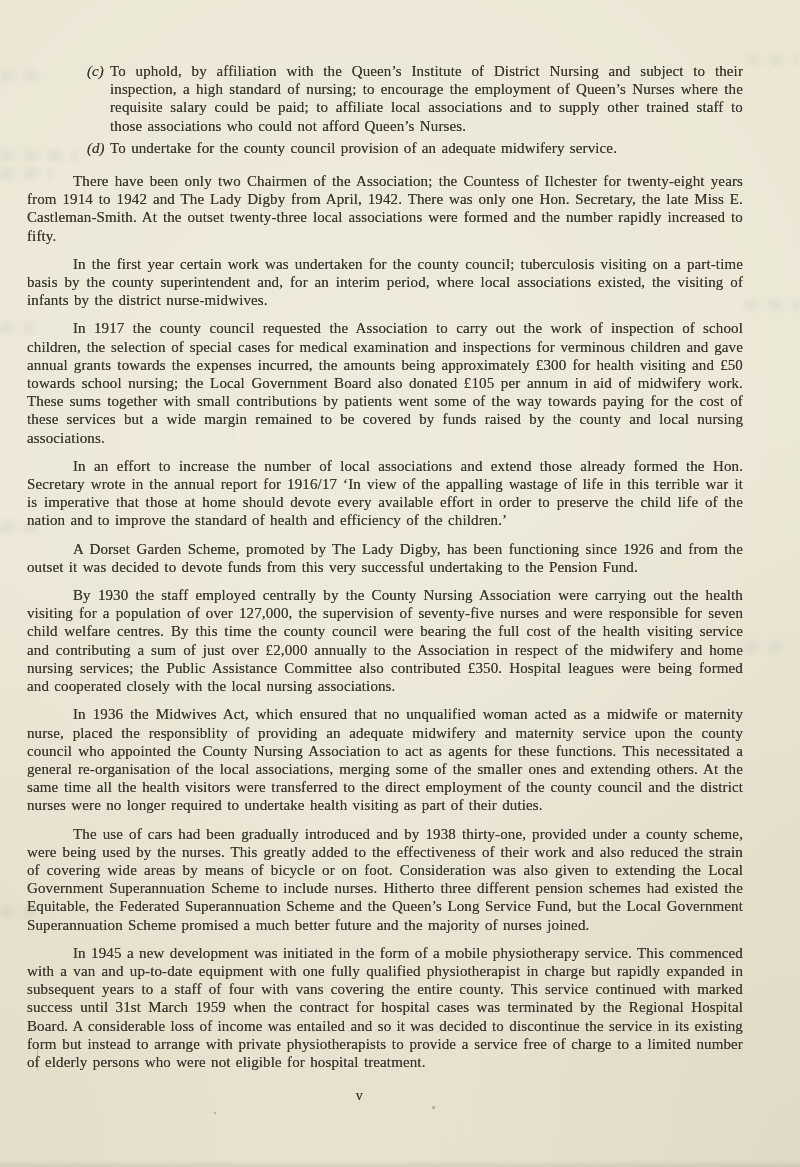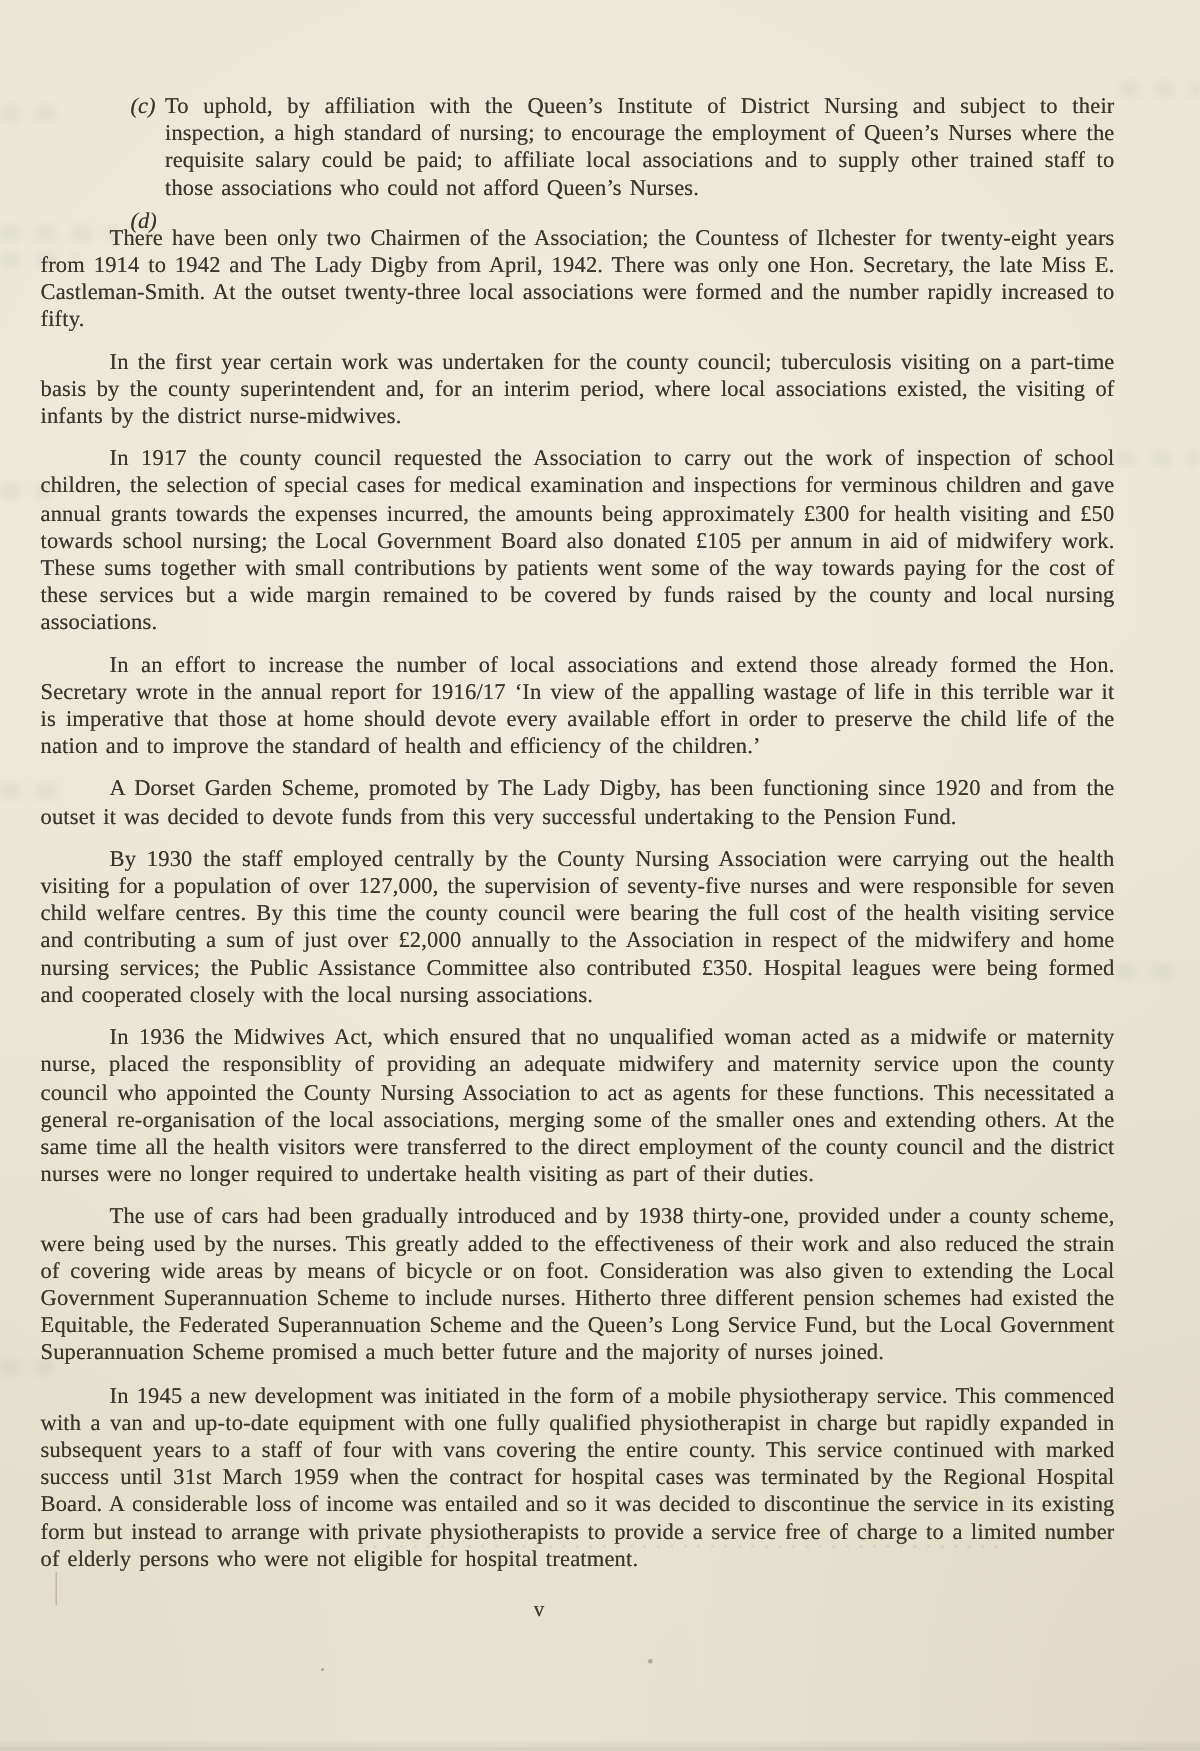--- a/index.html
+++ b/index.html
@@ -146,27 +146,28 @@
 
   <div class="text-block">
 
     <div class="clause">
       <span class="clause-label">(c)</span>
       <span class="clause-text">To uphold, by affiliation with the Queen’s Institute of District Nursing and subject to their inspection, a high standard of nursing; to encourage the employment of Queen’s Nurses where the requisite salary could be paid; to affiliate local associations and to supply other trained staff to those associations who could not afford Queen’s Nurses.</span>
     </div>
 
     <div class="clause">
       <span class="clause-label">(d)</span>
+      <span class="clause-text">To undertake for the county council provision of an adequate midwifery service.</span>
     </div>
 
     <p class="para para-first">There have been only two Chairmen of the Association; the Countess of Ilchester for twenty-eight years from 1914 to 1942 and The Lady Digby from April, 1942. There was only one Hon. Secretary, the late Miss E. Castleman-Smith. At the outset twenty-three local associations were formed and the number rapidly increased to fifty.</p>
     <p class="para">In the first year certain work was undertaken for the county council; tuberculosis visiting on a part-time basis by the county superintendent and, for an interim period, where local associations existed, the visiting of infants by the district nurse-midwives.</p>
     <p class="para">In 1917 the county council requested the Association to carry out the work of inspection of school children, the selection of special cases for medical examination and inspections for verminous children and gave annual grants towards the expenses incurred, the amounts being approximately £300 for health visiting and £50 towards school nursing; the Local Government Board also donated £105 per annum in aid of midwifery work. These sums together with small contributions by patients went some of the way towards paying for the cost of these services but a wide margin remained to be covered by funds raised by the county and local nursing associations.</p>
     <p class="para">In an effort to increase the number of local associations and extend those already formed the Hon. Secretary wrote in the annual report for 1916/17 ‘In view of the appalling wastage of life in this terrible war it is imperative that those at home should devote every available effort in order to preserve the child life of the nation and to improve the standard of health and efficiency of the children.’</p>
-    <p class="para">A Dorset Garden Scheme, promoted by The Lady Digby, has been functioning since 1920 and from the outset it was decided to devote funds from this very successful undertaking to the Pension Fund.</p>
+    <p class="para">A Dorset Garden Scheme, promoted by The Lady Digby, has been functioning since 1926 and from the outset it was decided to devote funds from this very successful undertaking to the Pension Fund.</p>
     <p class="para">By 1930 the staff employed centrally by the County Nursing Association were carrying out the health visiting for a population of over 127,000, the supervision of seventy-five nurses and were responsible for seven child welfare centres. By this time the county council were bearing the full cost of the health visiting service and contributing a sum of just over £2,000 annually to the Association in respect of the midwifery and home nursing services; the Public Assistance Committee also contributed £350. Hospital leagues were being formed and cooperated closely with the local nursing associations.</p>
     <p class="para">In 1936 the Midwives Act, which ensured that no unqualified woman acted as a midwife or maternity nurse, placed the responsiblity of providing an adequate midwifery and maternity service upon the county council who appointed the County Nursing Association to act as agents for these functions. This necessitated a general re-organisation of the local associations, merging some of the smaller ones and extending others. At the same time all the health visitors were transferred to the direct employment of the county council and the district nurses were no longer required to undertake health visiting as part of their duties.</p>
     <p class="para">The use of cars had been gradually introduced and by 1938 thirty-one, provided under a county scheme, were being used by the nurses. This greatly added to the effectiveness of their work and also reduced the strain of covering wide areas by means of bicycle or on foot. Consideration was also given to extending the Local Government Superannuation Scheme to include nurses. Hitherto three different pension schemes had existed the Equitable, the Federated Superannuation Scheme and the Queen’s Long Service Fund, but the Local Government Superannuation Scheme promised a much better future and the majority of nurses joined.</p>
     <p class="para">In 1945 a new development was initiated in the form of a mobile physiotherapy service. This commenced with a van and up-to-date equipment with one fully qualified physiotherapist in charge but rapidly expanded in subsequent years to a staff of four with vans covering the entire county. This service continued with marked success until 31st March 1959 when the contract for hospital cases was terminated by the Regional Hospital Board. A considerable loss of income was entailed and so it was decided to discontinue the service in its existing form but instead to arrange with private physiotherapists to provide a service free of charge to a limited number of elderly persons who were not eligible for hospital treatment.</p>
 
     <div class="page-number">v</div>
 
   </div>
 
 </div>

